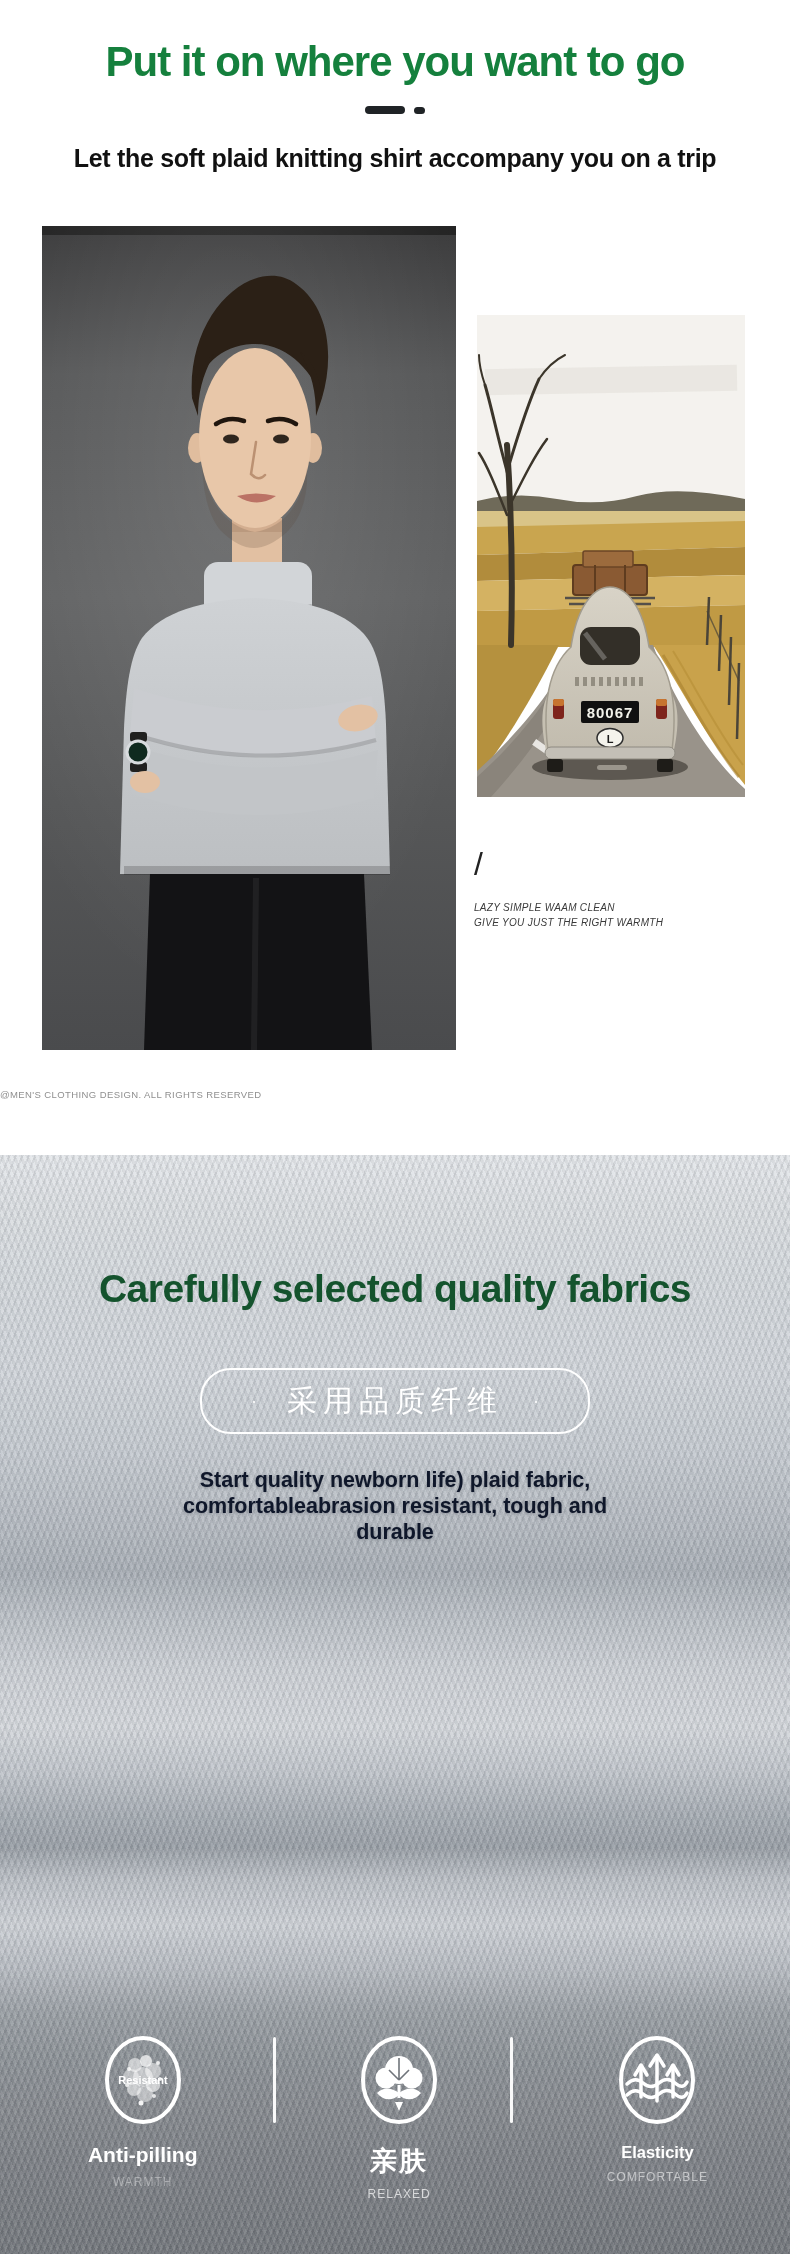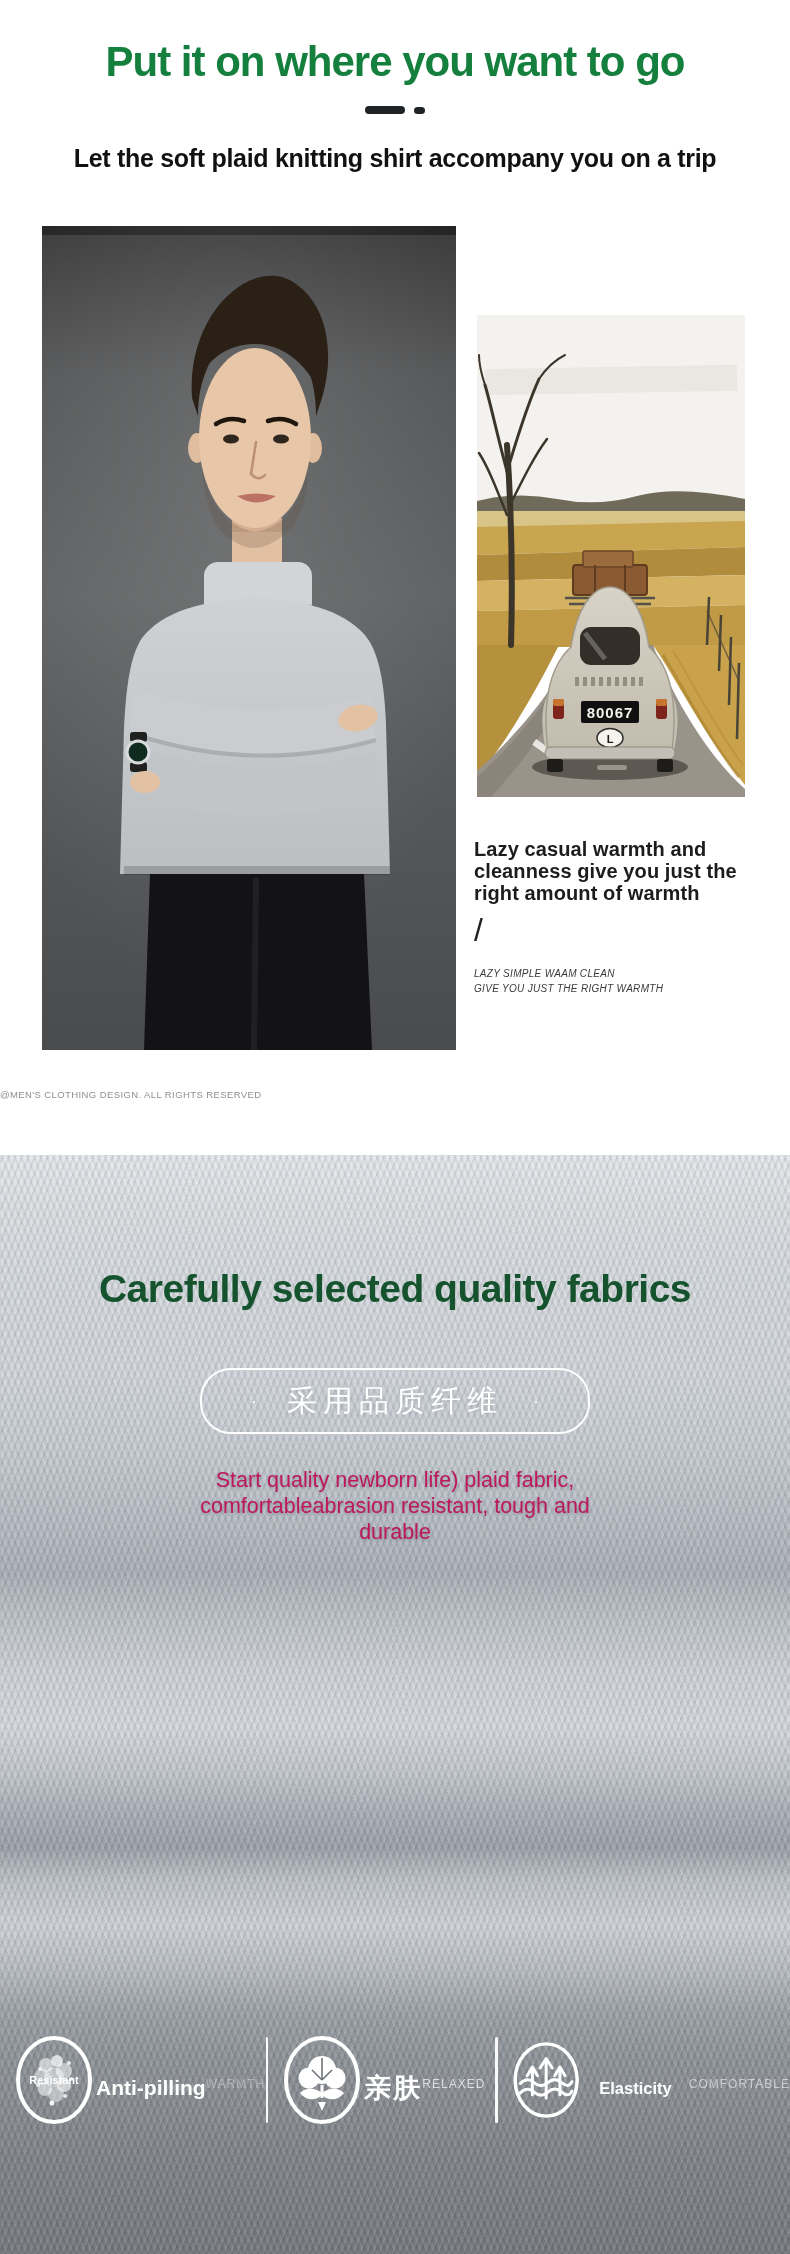--- a/index.html
+++ b/index.html
@@ -43,28 +43,28 @@
   .fabric-noise{position:absolute;inset:0;opacity:.12;}
   .fabric-heading{position:absolute;top:112px;left:0;width:790px;text-align:center;
       font-size:39px;font-weight:bold;letter-spacing:-.5px;color:#14532d;}
   .quality-badge{position:absolute;top:213px;left:50%;transform:translateX(-50%);
       width:386px;height:62px;border:2px solid #ffffff;border-radius:31px;
       display:flex;align-items:center;justify-content:center;gap:30px;color:#fff;}
   .quality-badge .dot{font-size:18px;opacity:.9;}
   .quality-badge .txt{font-size:30px;letter-spacing:6px;font-weight:normal;
       text-shadow:0 0 6px rgba(120,128,136,.35);}
   .fabric-body{position:absolute;top:312px;left:50%;transform:translateX(-50%);
-      width:440px;text-align:center;font-size:21.5px;font-weight:normal;color:#be185d;
+      width:440px;text-align:center;font-size:21.5px;font-weight:bold;color:#0f172a;
       line-height:26px;text-shadow:0 1px 3px rgba(90,96,104,.45);}
 
   .features-row{position:absolute;top:878px;left:0;width:790px;display:flex;color:#fff;}
-  .feature{display:flex;flex-direction:row;align-items:center;padding-left:12px;}
+  .feature{display:flex;flex-direction:column;align-items:center;padding-left:12px;}
   .feature:nth-child(1){width:276px;}
   .feature:nth-child(3){width:234px;}
-  .feature:nth-child(5){width:280px;gap:17px;}
+  .feature:nth-child(5){width:280px;}
   .feature-icon{width:84px;height:94px;}
   .feature-label{margin-top:16px;font-weight:bold;}
   .feature:nth-child(1) .feature-label{font-size:21px;}
   .feature:nth-child(3) .feature-label{font-size:27px;letter-spacing:2px;}
   .feature:nth-child(5) .feature-label{font-size:16.5px;}
   .feature-sublabel{margin-top:8px;font-size:12px;letter-spacing:1px;}
   .feature:nth-child(1) .feature-sublabel{opacity:.35;}
   .feature:nth-child(3) .feature-sublabel{opacity:.7;}
   .feature:nth-child(5) .feature-sublabel{opacity:.55;}
   .feature-divider{width:3px;height:86px;margin-top:4px;background:rgba(255,255,255,.95);border-radius:2px;}
@@ -227,21 +227,20 @@
       <rect x="179" y="384" width="11" height="20" rx="3" fill="#7e241c"></rect>
       <rect x="179" y="384" width="11" height="7" rx="2" fill="#c7742f"></rect>
       <rect x="68" y="432" width="130" height="12" rx="6" fill="#c3bfb6" stroke="#8e8a81"></rect>
       <rect x="120" y="450" width="30" height="5" rx="2.5" fill="#9a958c"></rect>
       <rect x="70" y="444" width="16" height="13" rx="3" fill="#1e1c18"></rect>
       <rect x="180" y="444" width="16" height="13" rx="3" fill="#1e1c18"></rect>
     </g>
   </svg>
 
   <div class="caption">
-    <div class="caption-heading">Lazy casual warmth and cleanness give you just the right amount of warmth</div>
     <div class="caption-slash">/</div>
     <div class="caption-subs">
       <div>LAZY SIMPLE WAAM CLEAN</div>
       <div>GIVE YOU JUST THE RIGHT WARMTH</div>
     </div>
   </div>
 
   <div class="copyright">@MEN'S CLOTHING DESIGN. ALL RIGHTS RESERVED</div>
 
   <div class="fabric-section">

